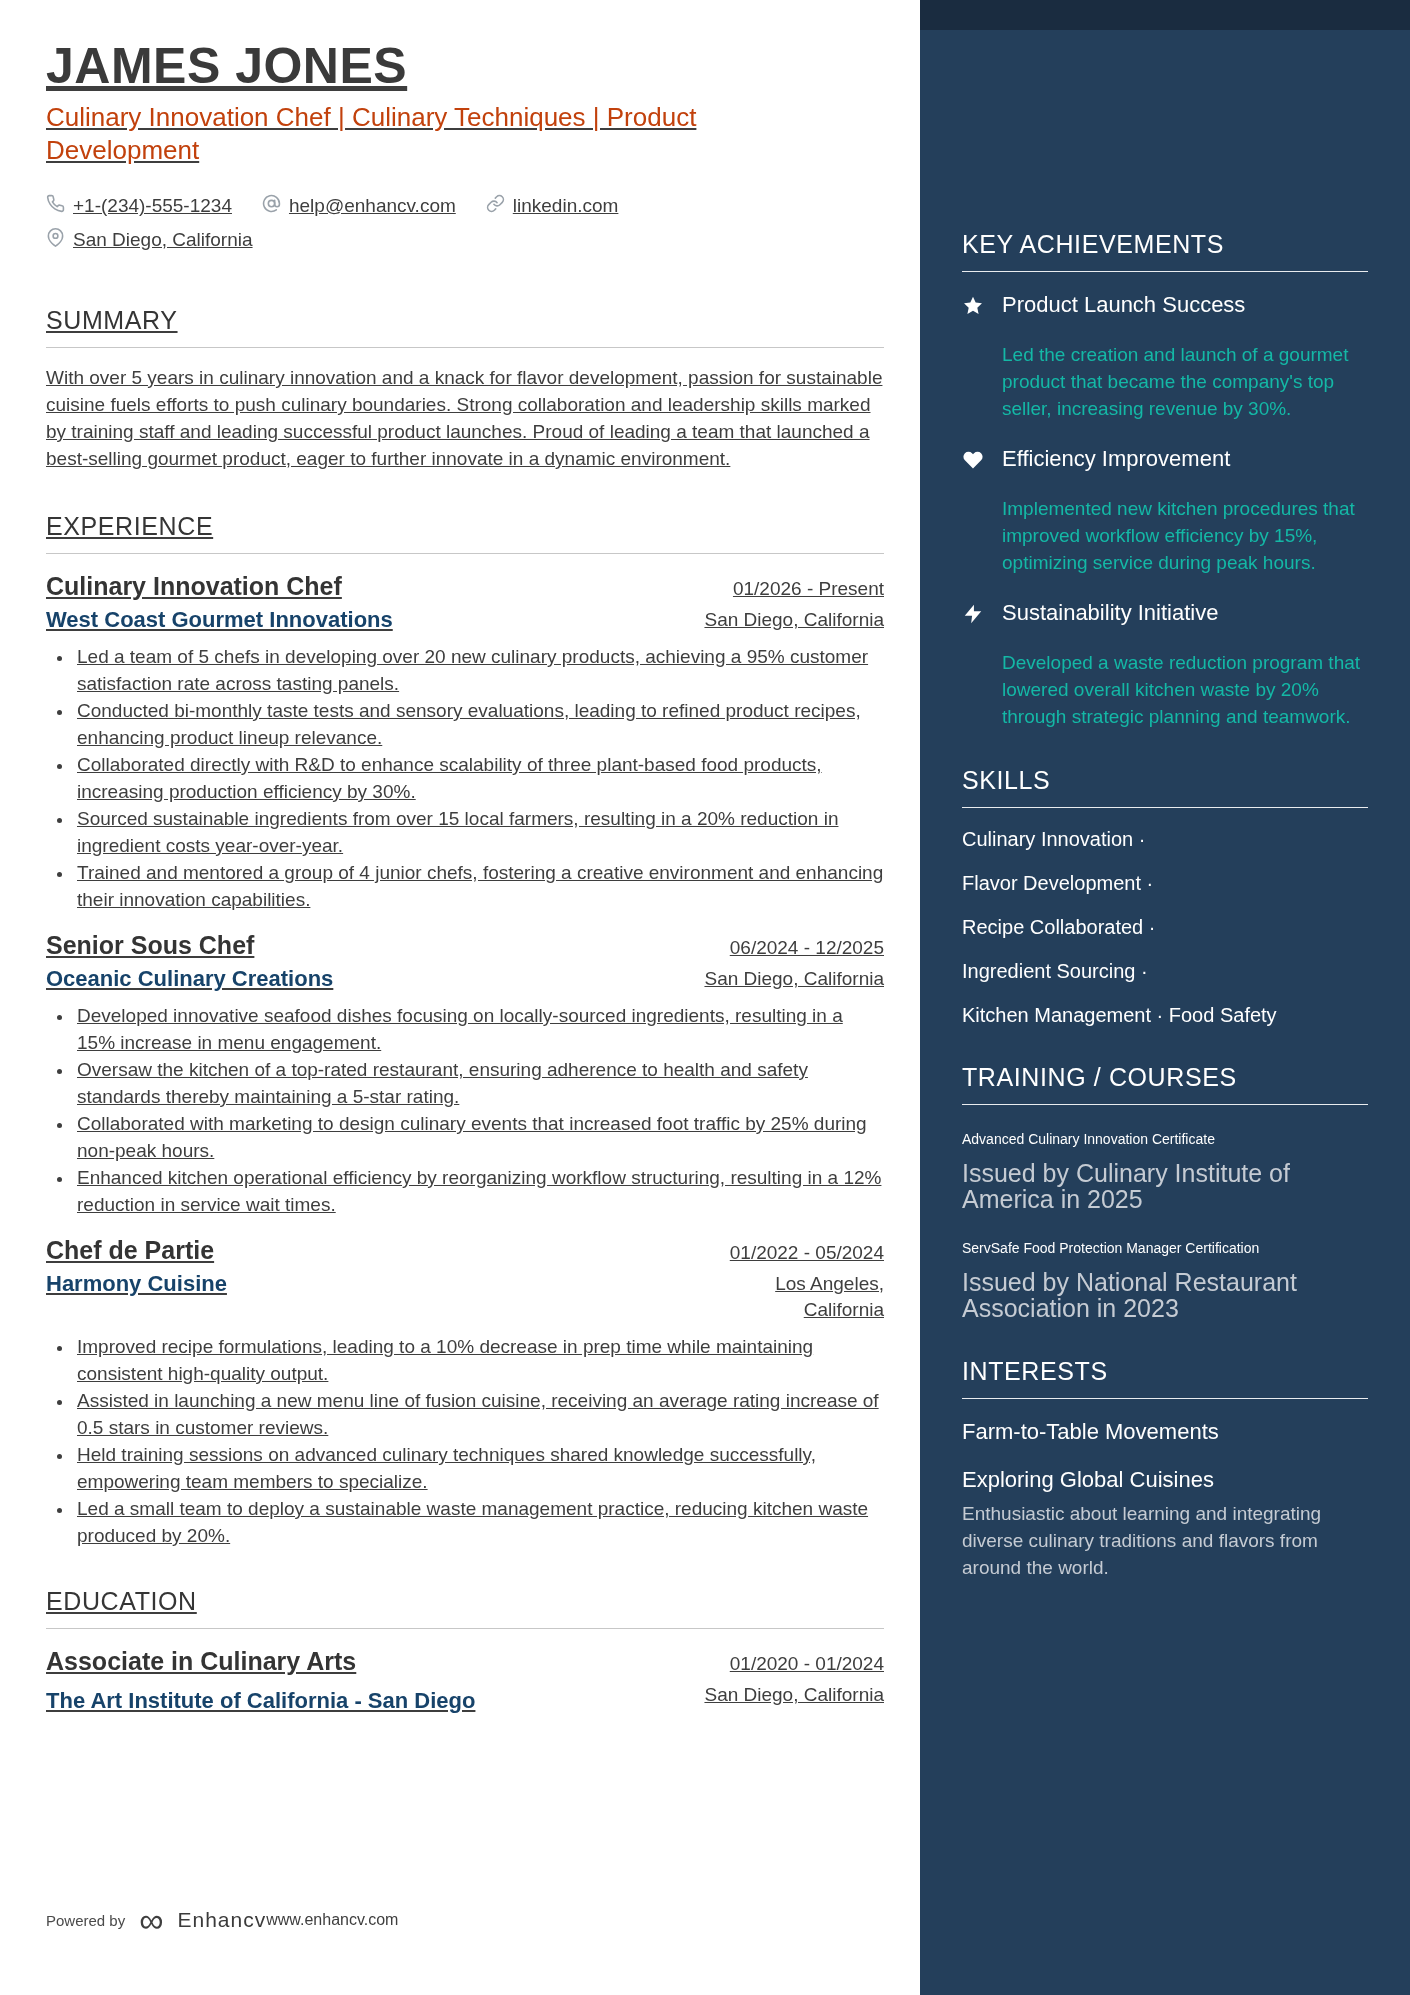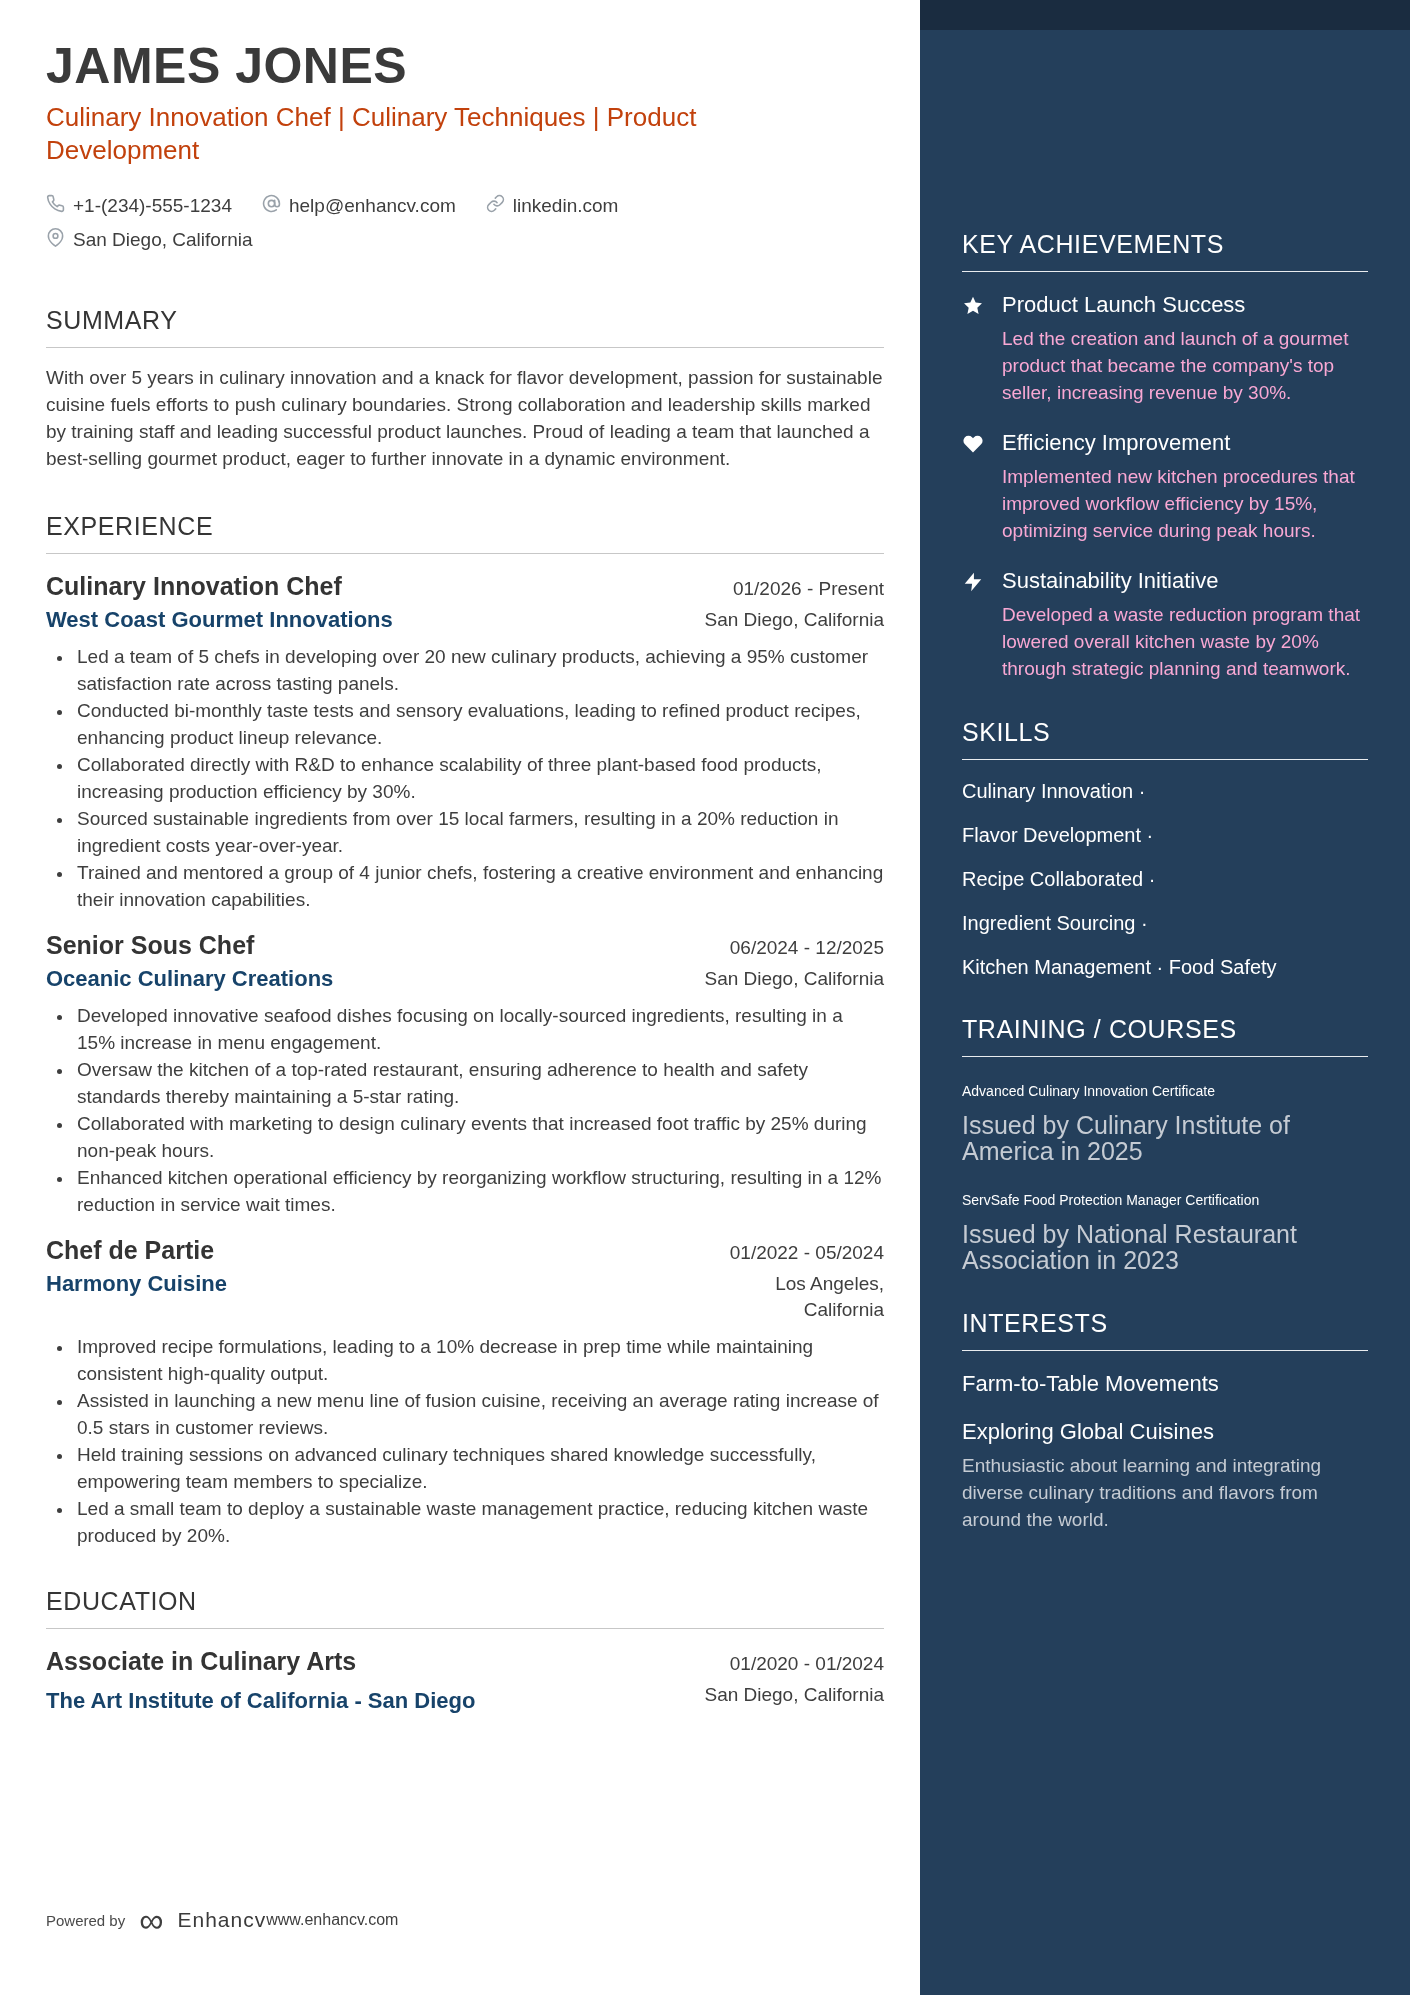--- a/index.html
+++ b/index.html
@@ -3,21 +3,21 @@
 <meta charset="utf-8">
 <style>
   * { margin:0; padding:0; box-sizing:border-box; }
   html,body { background:#e8e8e8; }
   .page{
     position:relative; width:1410px; height:1995px; background:#ffffff;
     font-family:"Liberation Sans", sans-serif; color:#3e3e3e; overflow:hidden;
     margin:0 auto;
   }
   
-  .left{ position:absolute; left:46px; top:40px; width:838px; }
+  .left{ position:absolute; left:46px; top:40px; width:838px;text-decoration:underline; }
   .name{ font-size:50px; font-weight:700; color:#3a3a3a; letter-spacing:0.5px; line-height:1.05; }
   .subtitle{ font-size:26px; color:#c2410c; line-height:1.3; margin-top:8px; max-width:720px; }
   .contact-row{ display:flex; align-items:center; gap:30px; margin-top:26px; }
   .contact-item{ display:flex; align-items:center; gap:8px; font-size:19px; color:#3e3e3e; }
   .contact-item svg{ width:19px; height:19px; flex:none; }
   .loc-row{ margin-top:10px; }
   h2.sec{ font-size:25px; font-weight:500; letter-spacing:0.6px; color:#353535; }
   .rule{ border-bottom:1px solid #c7c7c7; margin-top:12px; }
   .summary-text{ font-size:19px; line-height:27px; color:#3e3e3e; margin-top:16px; }
   .sec-summary{ margin-top:54px; }
@@ -46,21 +46,21 @@
   
   .sidebar{ position:absolute; left:920px; top:0; width:490px; height:1995px; background:#243f5b; padding:230px 42px 0 42px; }
   .topband{ position:absolute; left:0; top:0; width:100%; height:30px; background:#1a2c40; }
   .side-sec h3{ font-size:25px; font-weight:500; letter-spacing:0.6px; color:#ffffff; }
   .side-rule{ border-bottom:1.5px solid #e9ecef; margin-top:12px; margin-bottom:20px; }
   .side-sec{ margin-bottom:36px; }
   .ach{ display:flex; gap:16px; margin-bottom:24px; }
   .ach-icon{ width:24px; flex:none; padding-top:3px; }
   .ach-icon svg{ width:22px; height:22px; }
   .ach-title{ font-size:22px; font-weight:500; color:#ffffff; }
-  .ach-text{ font-size:19px; line-height:27px; color:#f9a8d4; margin-top:7px; }
+  .ach-text{ font-size:19px; line-height:27px; color:#14b8a6; margin-top:23px; }
   .skill{ font-size:20px; color:#ffffff; margin-bottom:21px; }
   .course{ margin-bottom:22px; }
   .course-title{ font-size:14px; font-weight:500; line-height:28px; color:#ffffff; }
   .course-issuer{ font-size:25px; line-height:26px; color:#c5cbd3; margin-top:7px; }
   .interest{ margin-bottom:22px; }
   .interest-title{ font-size:22px; font-weight:500; color:#ffffff; }
   .interest-text{ font-size:19px; line-height:27px; color:#c5cbd3; margin-top:7px; }
 </style>
 </head>
 <body>

